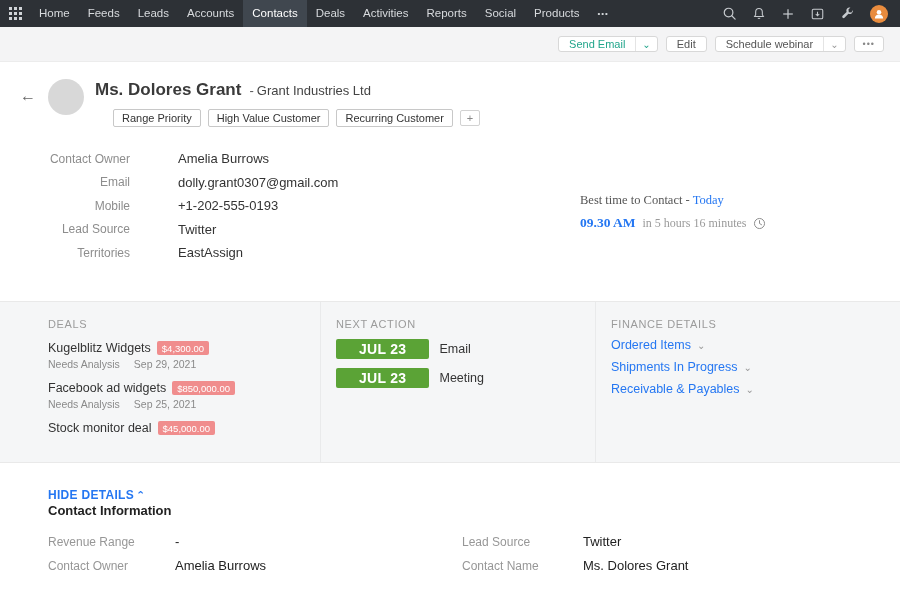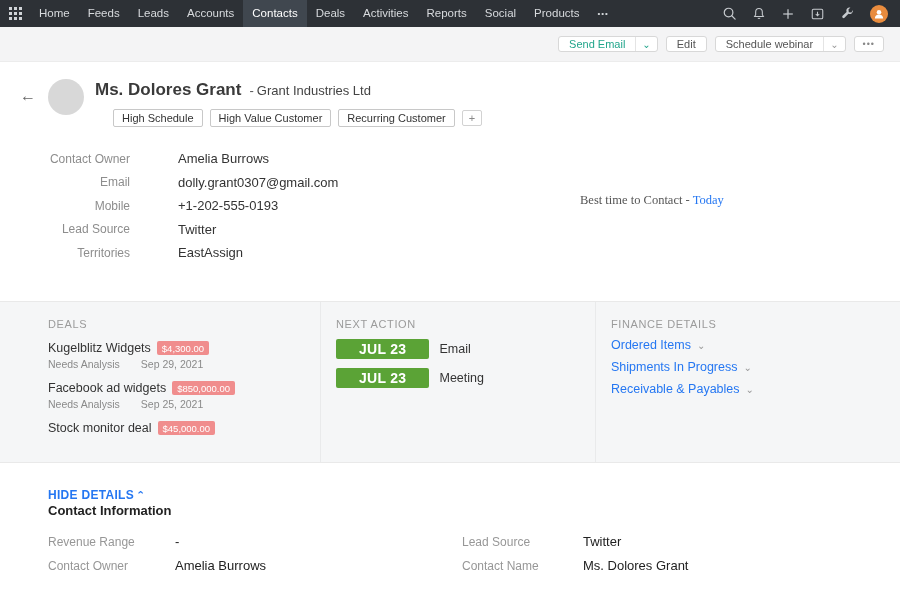--- a/index.html
+++ b/index.html
@@ -61,21 +61,21 @@
   .col-deals { width:320px; padding-left:48px; }
   .col-next { width:275px; padding-left:15px; border-left:1px solid #e9eaeb; }
   .col-finance { flex:1; padding-left:15px; border-left:1px solid #e9eaeb; }
   .panel-title { font-size:11px; color:#9b9b9b; letter-spacing:0.6px; }
 
   .deal { margin-top:11px; cursor:pointer; }
   .deal:first-of-type { margin-top:13px; }
   .deal-line { display:flex; align-items:center; }
   .deal-name { font-size:12.5px; color:#333; }
   .amount-badge { margin-left:6px; background:#f08d8d; color:#fff; font-size:9.5px; padding:1.5px 5px; border-radius:2px; white-space:nowrap; }
-  .deal-meta { margin-top:3px; font-size:10.5px; color:#8a8a8a; display:flex; gap:21px; }
+  .deal-meta { margin-top:3px; font-size:10.5px; color:#8a8a8a; display:flex; gap:14px; }
 
   .action-row { margin-top:9px; display:flex; align-items:center; }
   .action-row:first-of-type { margin-top:14px; }
   .date-badge { background:#5ba336; color:#fff; font-size:14px; font-weight:bold; padding:2px 23px; border-radius:2px; letter-spacing:0.3px; }
   .action-label { margin-left:10px; font-size:12.5px; color:#333; }
 
   .fin-row { margin-top:8px; display:flex; align-items:center; cursor:pointer; }
   .fin-row:first-of-type { margin-top:13px; }
   .fin-link { color:#2577f2; font-size:12.5px; }
   .fin-caret { margin-left:6px; color:#999; font-size:10px; }
@@ -178,21 +178,21 @@
   <div class="header-row">
     <span class="back">←</span>
     <div class="avatar"></div>
     <div class="header-main">
       <div class="title-line">
         <span class="title">Ms. Dolores Grant</span>
         <span class="company-sep">-</span>
         <span class="company">Grant Industries Ltd</span>
       </div>
       <div class="tags">
-        <span class="tag">High Schedule</span>
+        <span class="tag">Range Priority</span>
         <span class="tag">High Value Customer</span>
         <span class="tag">Recurring Customer</span>
         <span class="tag add">+</span>
       </div>
     </div>
   </div>
 
   <div class="fields">
     <div class="field-row">
       <span class="field-label">Contact Owner</span>
@@ -213,20 +213,30 @@
     <div class="field-row">
       <span class="field-label">Territories</span>
       <span class="field-value">EastAssign</span>
     </div>
   </div>
 
   <div class="best-time">
     <div class="bt-line1">
       <span>Best time to Contact -</span>
       <span class="blue">Today</span>
+    </div>
+    <div class="bt-line2">
+      <span class="bt-time">09.30 AM</span>
+      <span class="bt-rel">in 5 hours 16 minutes</span>
+      <span class="clock">
+        <svg width="13" height="13" viewBox="0 0 16 16">
+            <circle cx="8" cy="8" r="6.2" fill="none" stroke="#8a8a8a" stroke-width="1.2"></circle>
+            <path d="M8 4.5V8l2.5 1.5" fill="none" stroke="#8a8a8a" stroke-width="1.2" stroke-linecap="round"></path>
+          </svg>
+      </span>
     </div>
   </div>
 </section>
 
 <section class="band">
 
   <div class="col col-deals">
     <div class="panel-title">DEALS</div>
 
     <div class="deal">

